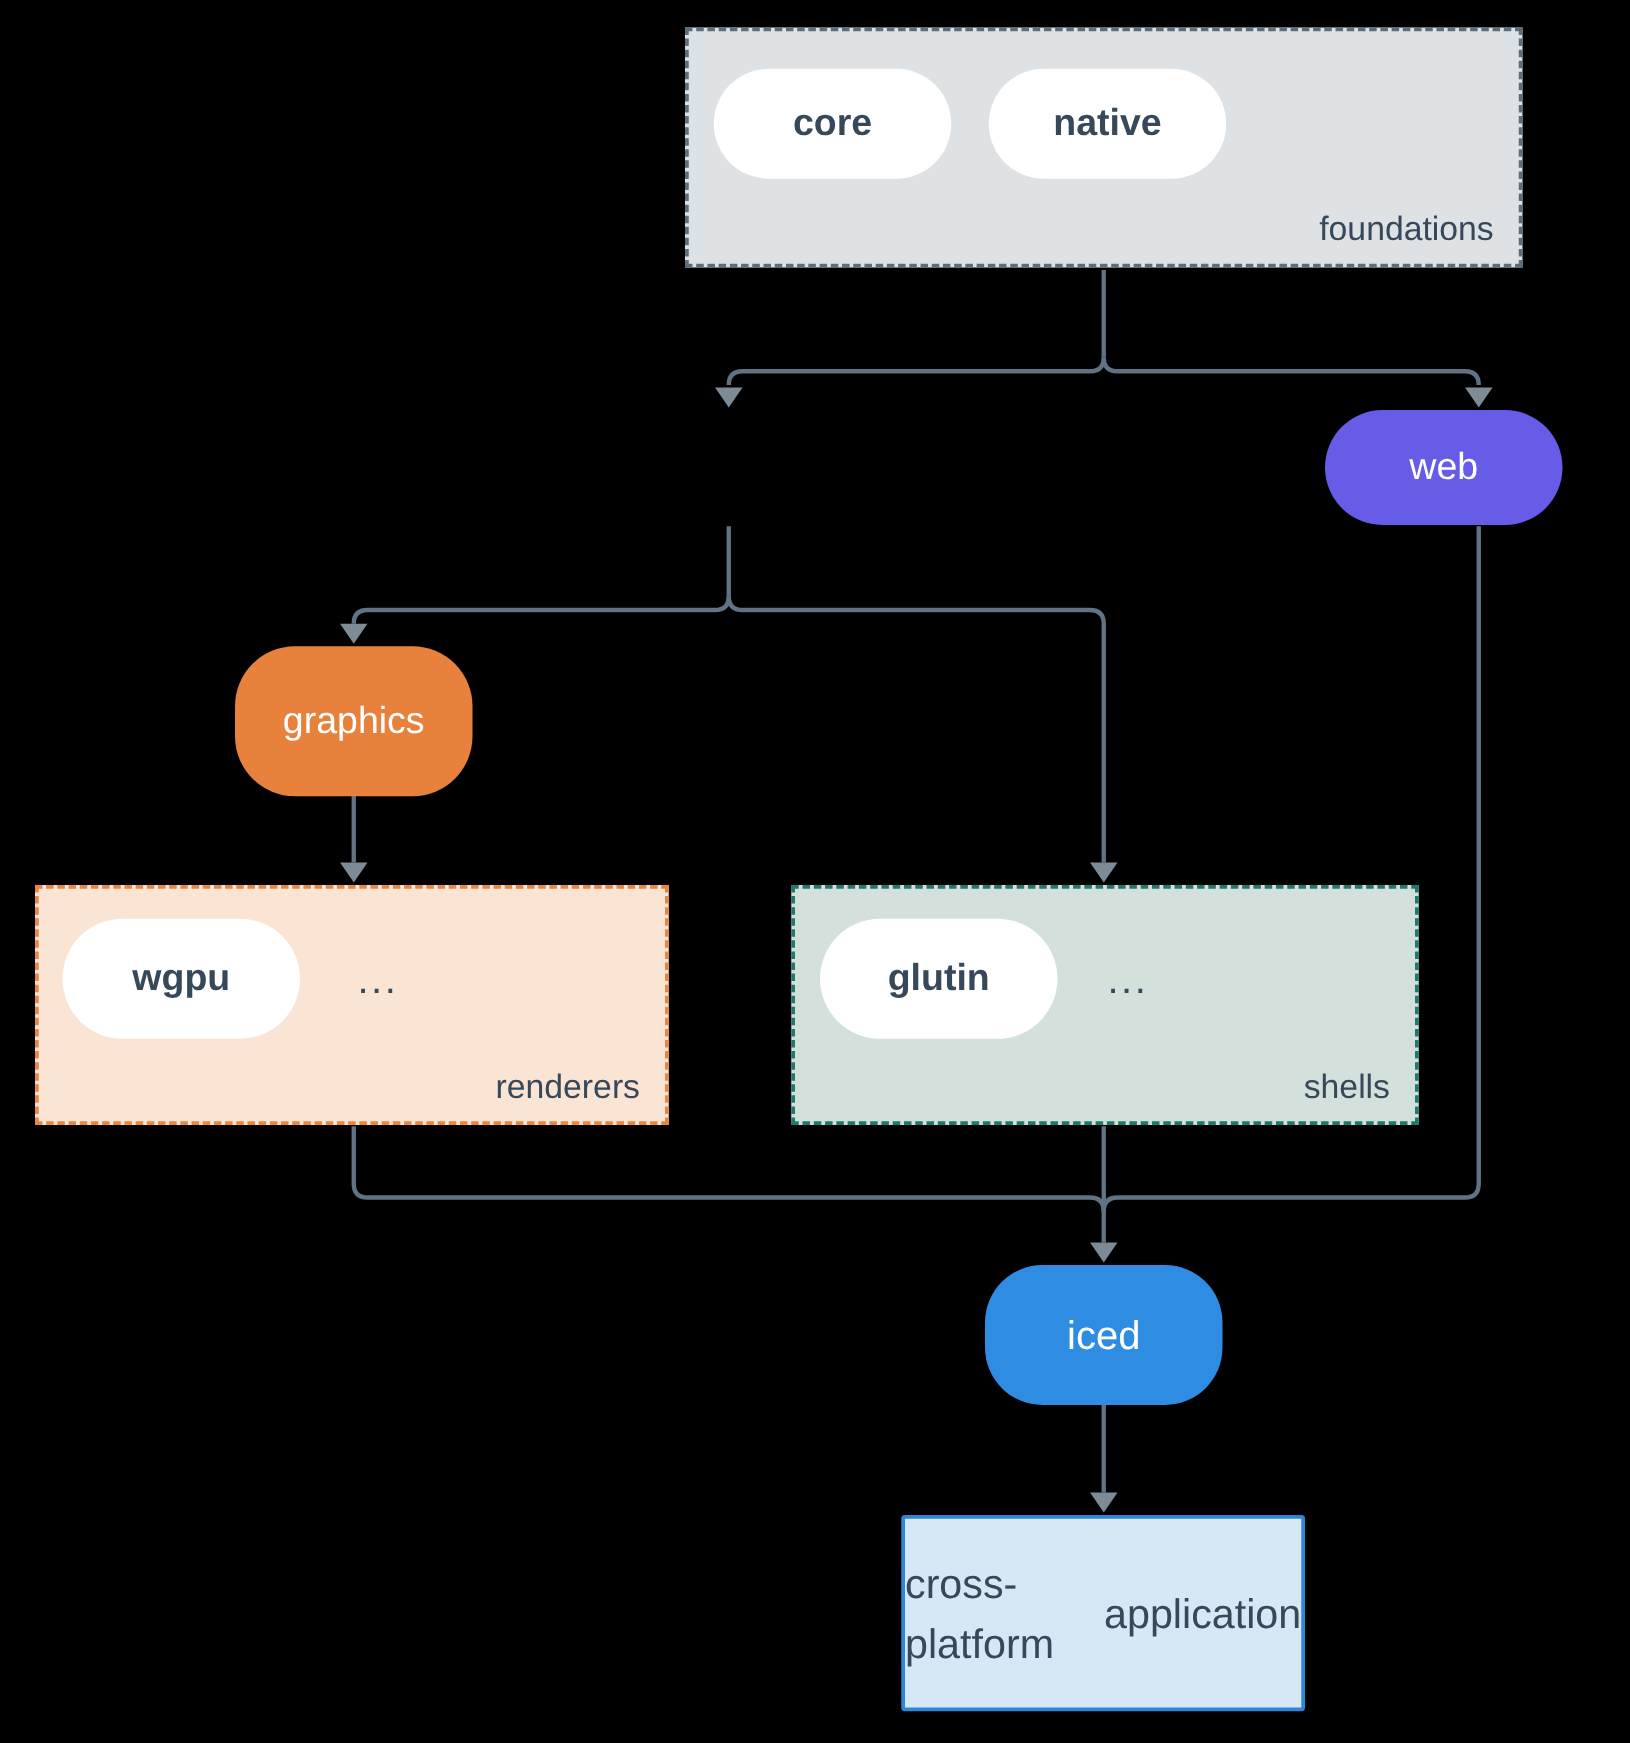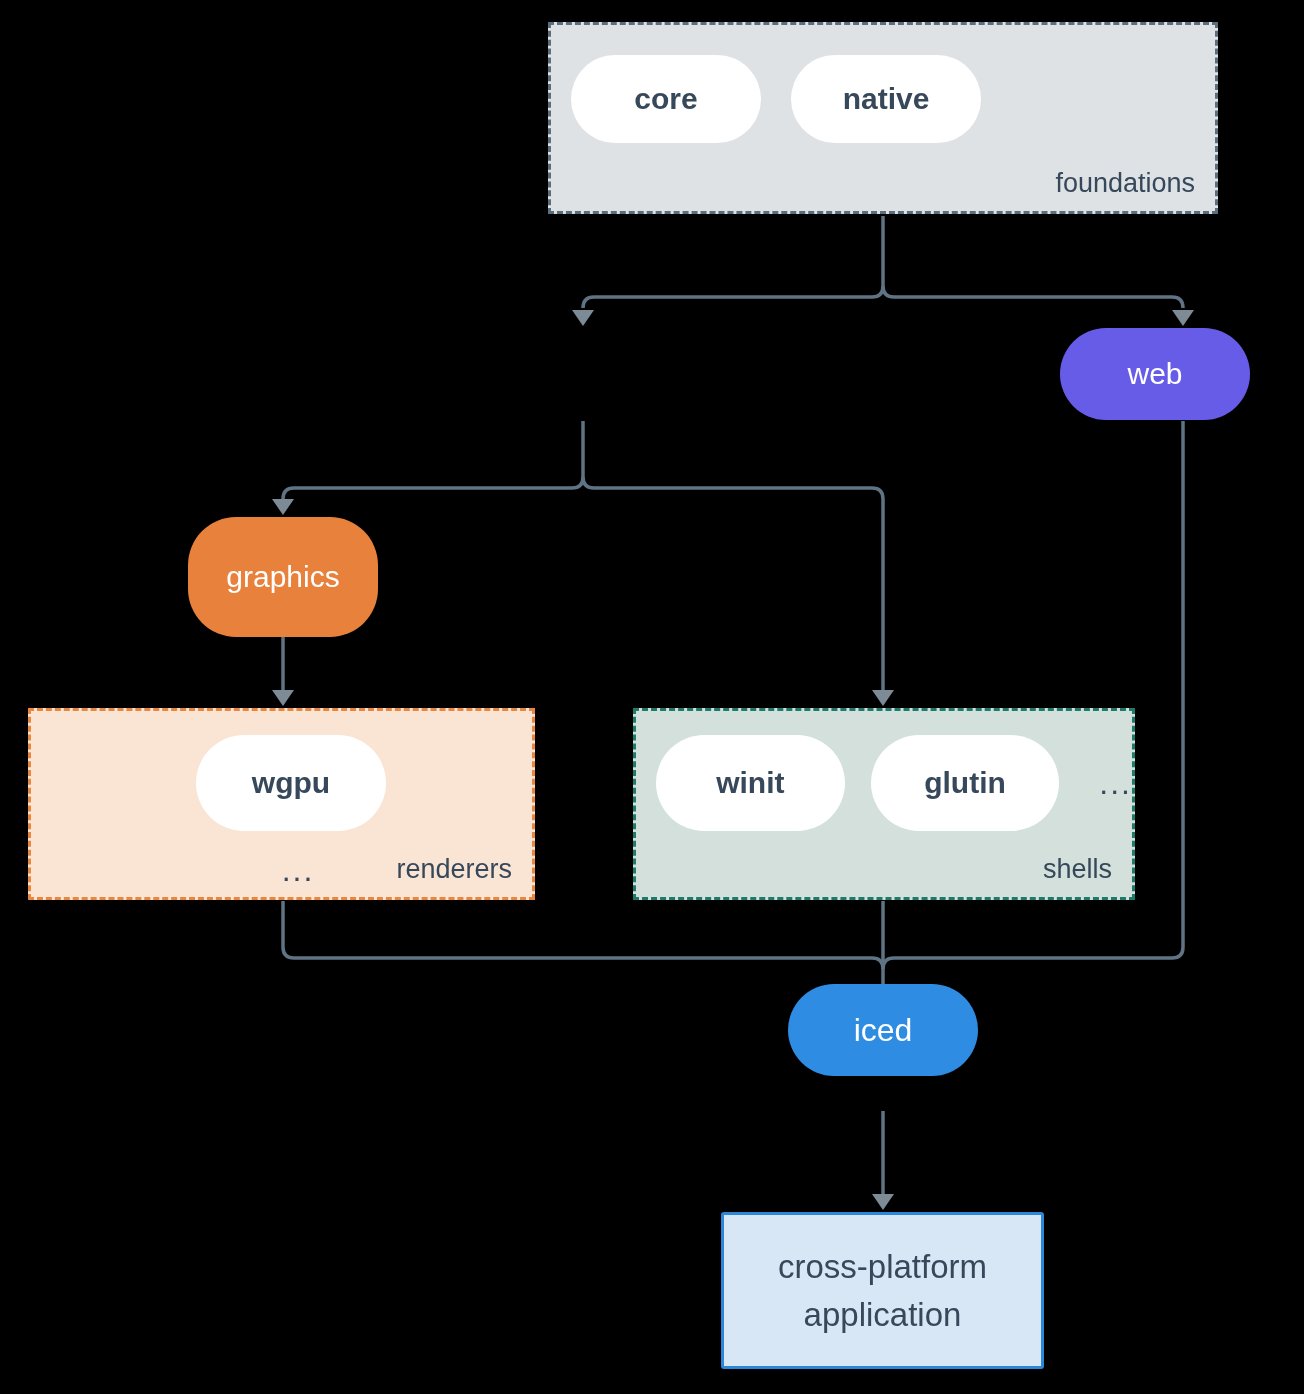--- a/index.html
+++ b/index.html
@@ -42,21 +42,21 @@
     background:var(--renderers_fill);
     border:3px dashed var(--renderers_border);
   }
   .group-shells{
     left:633px;top:708px;width:502px;height:192px;
     background:var(--shells_fill);
     border:3px dashed var(--shells_border);
   }
   .pills-row{display:flex;align-items:center;}
   .group-foundations .pills-row{padding:30px 0 0 20px;gap:30px;}
-  .group-renderers .pills-row{padding:24px 0 0 19px;gap:21px;flex-direction:column;}
+  .group-renderers .pills-row{padding:24px 0 0 19px;gap:32px;}
   .group-shells .pills-row{padding:24px 0 0 20px;gap:26px;}
 
   .white-pill{
     width:190px;height:88px;background:#ffffff;border-radius:46px;
     display:flex;align-items:center;justify-content:center;
     color:var(--pill_text_dark);font-size:30px;font-weight:bold;
   }
   .group-renderers .white-pill,.group-shells .white-pill{height:96px;border-radius:48px;}
 
   .ellipsis{color:var(--pill_text_dark);font-size:32px;letter-spacing:2px;padding-left:14px;}
@@ -66,27 +66,27 @@
     color:var(--pill_text_dark);font-size:27px;
   }
 
   .node-pill{
     position:absolute;display:flex;align-items:center;justify-content:center;
     color:var(--pill_text_light);font-size:30px;border-radius:46px;
   }
   .node-native{left:488px;top:328px;width:190px;height:92px;background:var(--purple);}
   .node-web{left:1060px;top:328px;width:190px;height:92px;background:var(--purple);}
   .node-graphics{left:188px;top:517px;width:190px;height:120px;background:var(--orange);border-radius:48px;}
-  .node-iced{left:788px;top:984px;width:190px;height:92px;background:var(--blue);font-size:32px;}
+  .node-iced{left:788px;top:1012px;width:190px;height:112px;background:var(--blue);font-size:32px;}
 
   .app-box{
     position:absolute;left:721px;top:1212px;width:323px;height:157px;
     box-sizing:border-box;background:var(--app_fill);
     border:3px solid var(--app_border);border-radius:3px;
-    display:flex;flex-direction:column;align-items:center;justify-content:center;
+    display:flex;flex-direction:row;align-items:center;justify-content:center;
     color:var(--pill_text_dark);font-size:33px;line-height:1.45;
   }
 </style>
 </head>
 <body>
 
 <div class="canvas">
 
   <svg class="connectors" width="1304" height="1394" viewBox="0 0 1304 1394">
 
@@ -129,21 +129,20 @@
   <div class="group group-renderers">
     <div class="pills-row">
       <div class="white-pill">wgpu</div>
       <div class="ellipsis">...</div>
     </div>
     <div class="corner-label">renderers</div>
   </div>
 
   <div class="group group-shells">
     <div class="pills-row">
-      <div class="white-pill">winit</div>
       <div class="white-pill">glutin</div>
       <div class="ellipsis">...</div>
     </div>
     <div class="corner-label">shells</div>
   </div>
 
   <div class="node-pill node-iced">iced</div>
 
   <div class="app-box">
     <div>cross-platform</div>

